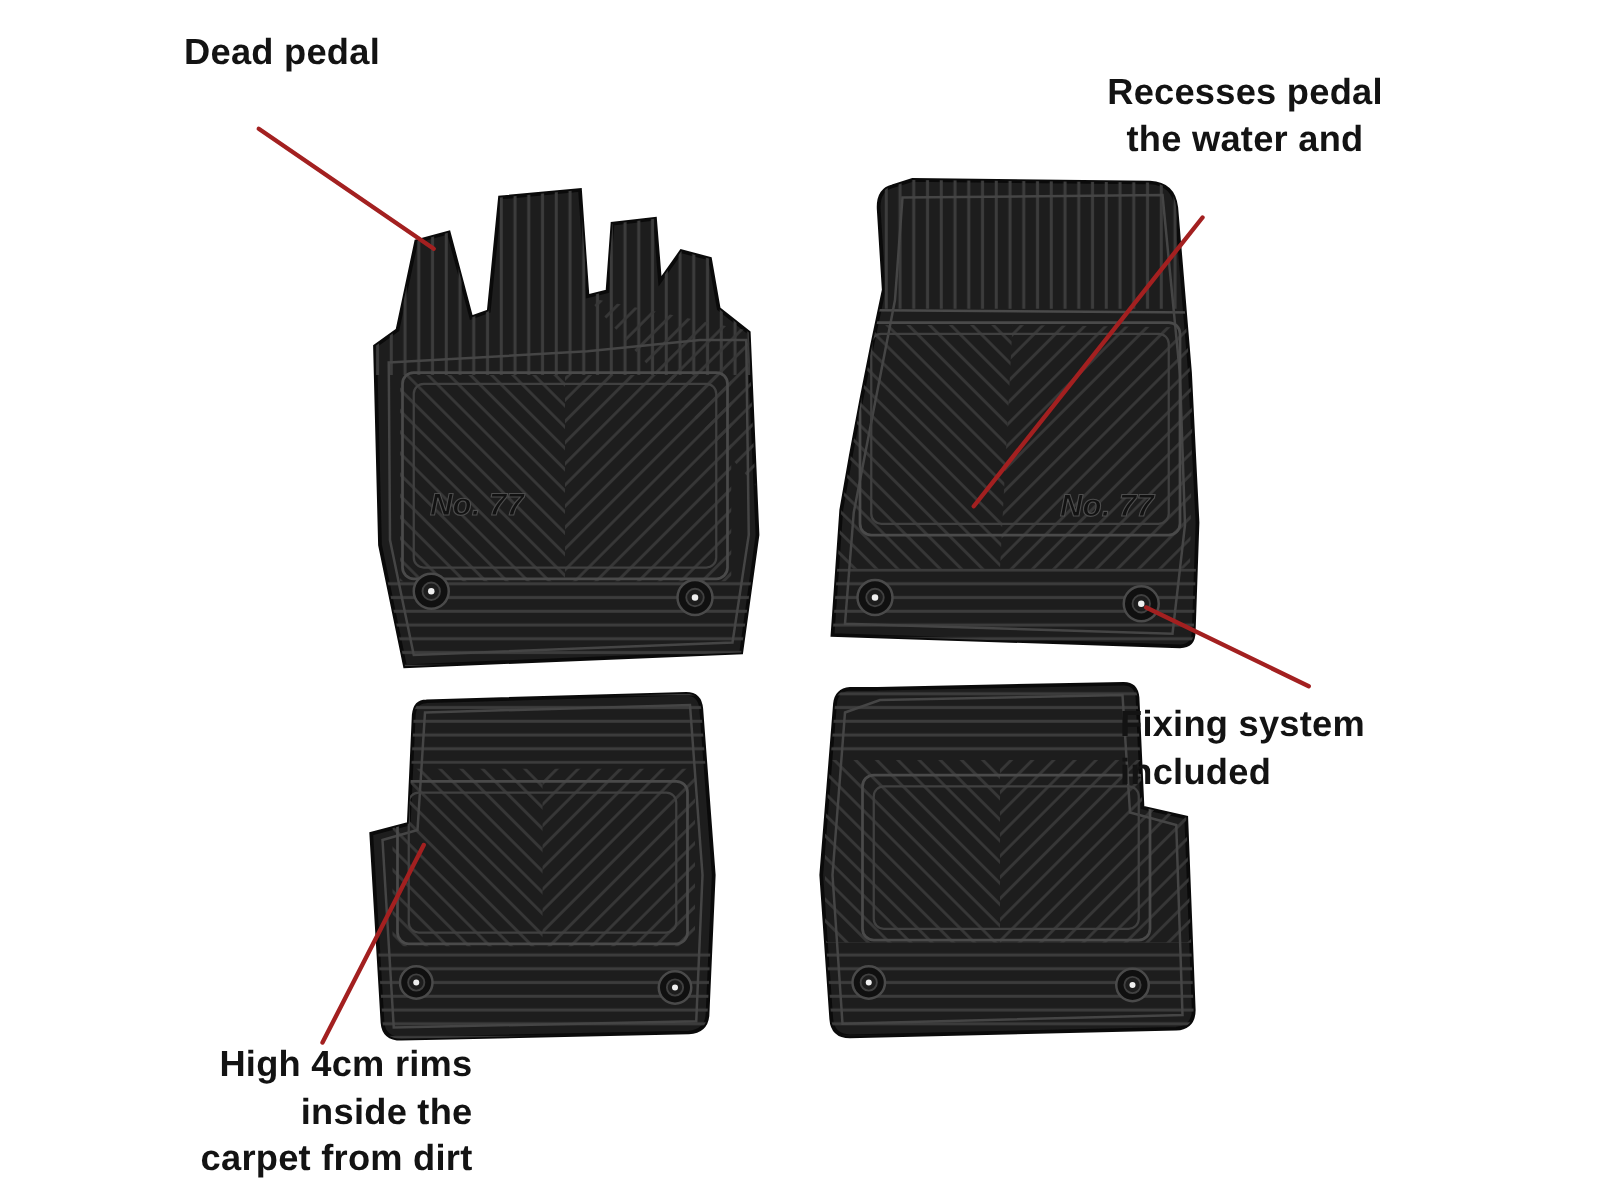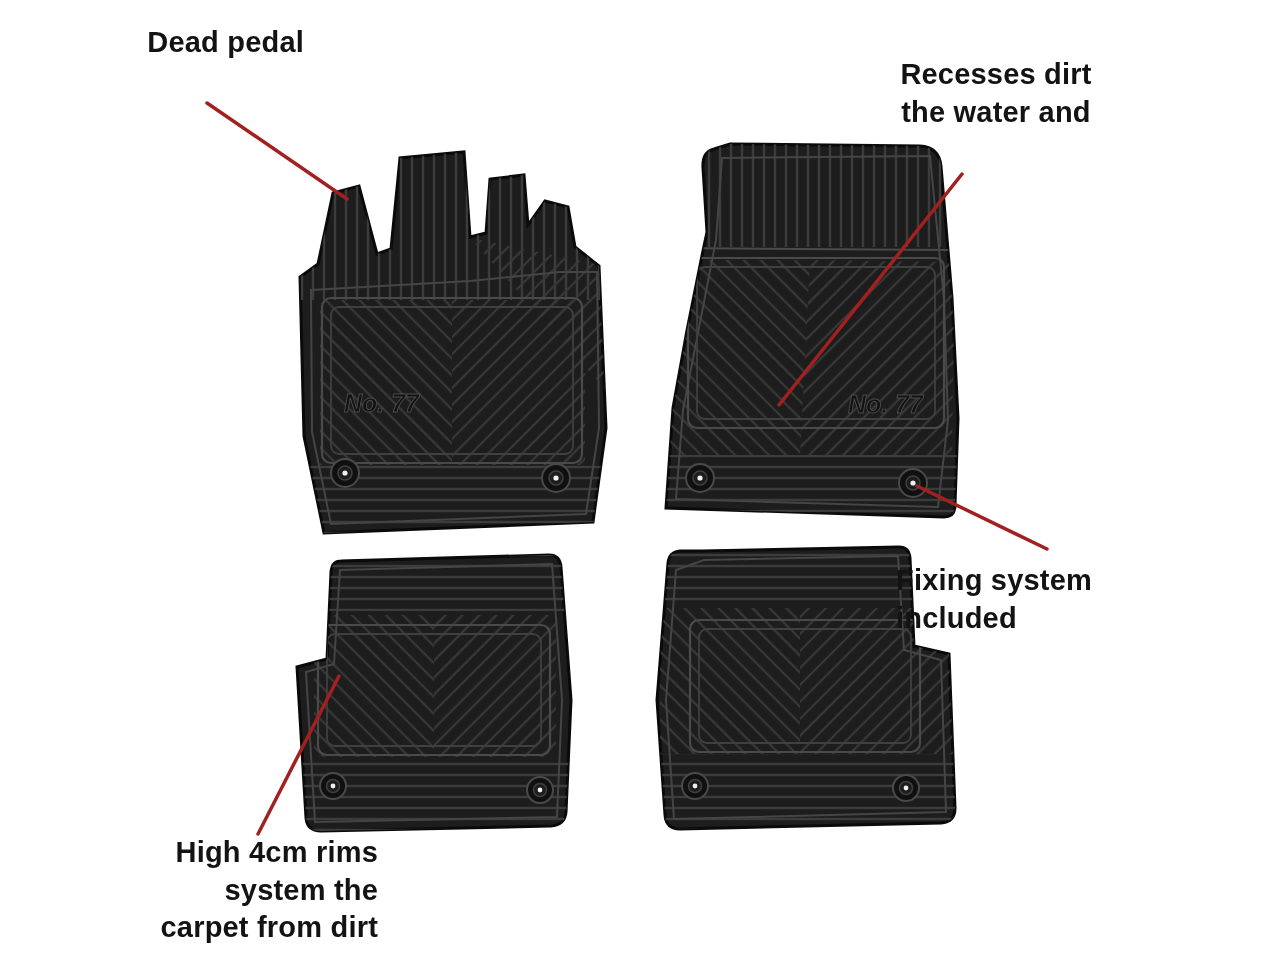--- a/index.html
+++ b/index.html
@@ -161,28 +161,28 @@
       <line x1="1047" y1="549" x2="917" y2="486"></line>
       <line x1="258" y1="834" x2="339" y2="676"></line>
     </g>
   </svg>
 
   <div class="callout c-dead-pedal">
     <span class="line">Dead pedal</span>
   </div>
 
   <div class="callout c-recesses">
-    <span class="line">Recesses dirt</span>
+    <span class="line">Recesses pedal</span>
     <span class="line">the water and</span>
   </div>
 
   <div class="callout c-fixing">
     <span class="line">Fixing system</span>
     <span class="line">included</span>
   </div>
 
   <div class="callout c-rims">
     <span class="line">High 4cm rims</span>
-    <span class="line">system the</span>
+    <span class="line">inside the</span>
     <span class="line">carpet  from dirt</span>
   </div>
 
 </div>
 
 </body></html>

